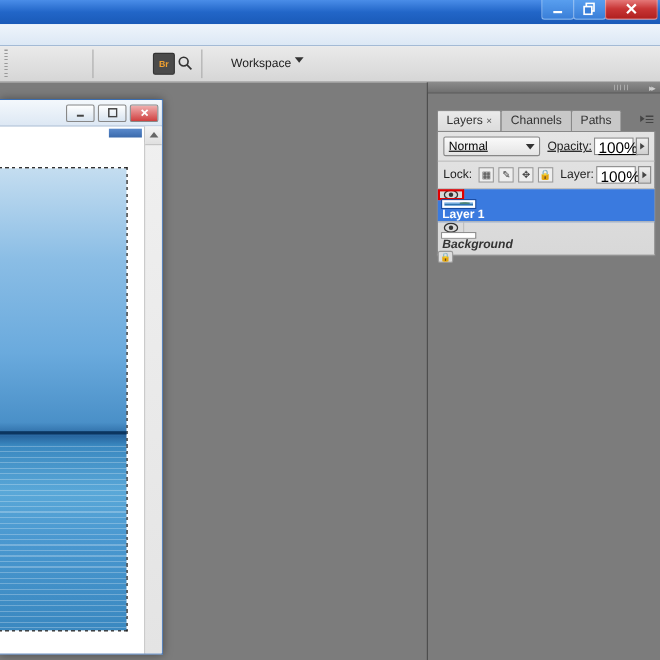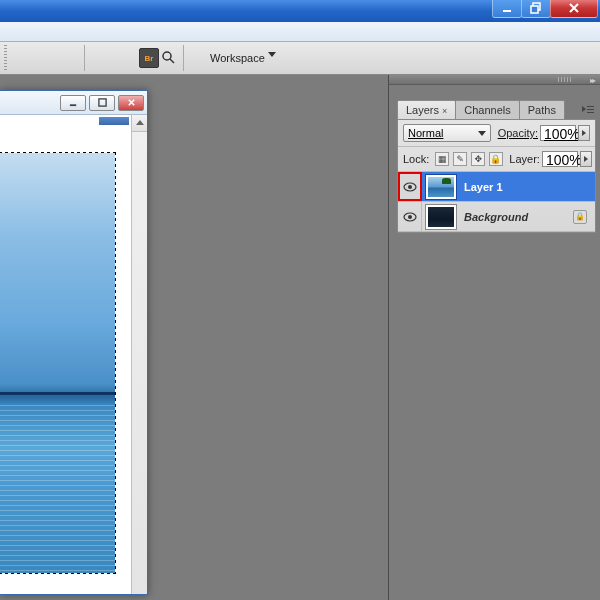--- a/index.html
+++ b/index.html
@@ -69,21 +69,21 @@
   .inright { margin-left: auto; display: flex; align-items: center; gap: 2px; }
   .pct-input { width: 36px; height: 16px; background: #fff; border: 1px solid #888; text-align: right; padding: 0 3px; font-size: 14px; }
   .pct-btn { width: 12px; height: 16px; background: linear-gradient(to bottom,#f0f0f0,#d0d0d0); border:1px solid #888; display:flex; align-items:center; justify-content:center; }
   .pct-btn .tri3 { width:0;height:0;border-top:3px solid transparent;border-bottom:3px solid transparent;border-left:4px solid #444; }
 
   .lock-row { display: flex; align-items: center; padding: 4px 5px; gap: 6px; border-bottom: 1px solid #bcbcbc; }
   .lock-icons { display: flex; gap: 4px; }
   .lock-icons span { width: 14px; height: 14px; border: 1px solid #999; background: #eee; display:flex; align-items:center; justify-content:center; font-size: 9px; color:#444; }
 
   .layers { }
-  .layer { display: flex; align-items: center; height: 30px; border-bottom: 1px solid #bcbcbc; }
+  .layer { display: flex; align-items: flex-start; height: 30px; border-bottom: 1px solid #bcbcbc; flex-direction: column; }
   .layer.sel { background: #3a7adf; color: #fff; }
   .eye { width: 24px; height: 100%; display:flex; align-items:center; justify-content:center; border-right: 1px solid #bcbcbc; }
   .eye.hl { outline: 2px solid #e00000; outline-offset: -2px; }
   .layer.sel .eye { border-right-color: #2a5aaf; background: #d8d8d8; color: #333; }
   .thumb { width: 30px; height: 24px; margin: 0 4px; border: 2px solid #fff; background: #000; position: relative; box-shadow: 0 0 0 1px #888; }
   .layer.sel .thumb { border-color: #fff; box-shadow: 0 0 0 1px #1a4a9f; }
   .thumb.sky { background: linear-gradient(to bottom, #a8d0ee 0%, #5a9ad0 50%, #2a6aa8 55%, #4a95c8 100%); }
   .thumb.sky::after { content:""; position:absolute; left:55%; top:8%; width:35%; height:30%; background: #1a5a1a; border-radius: 40% 40% 10% 10%; }
   .thumb.dark { background: linear-gradient(to bottom, #1a2838 0%, #0a1828 60%, #1a2a38 100%); }
   .lname { flex: 1; padding-left: 4px; font-weight: bold; }

